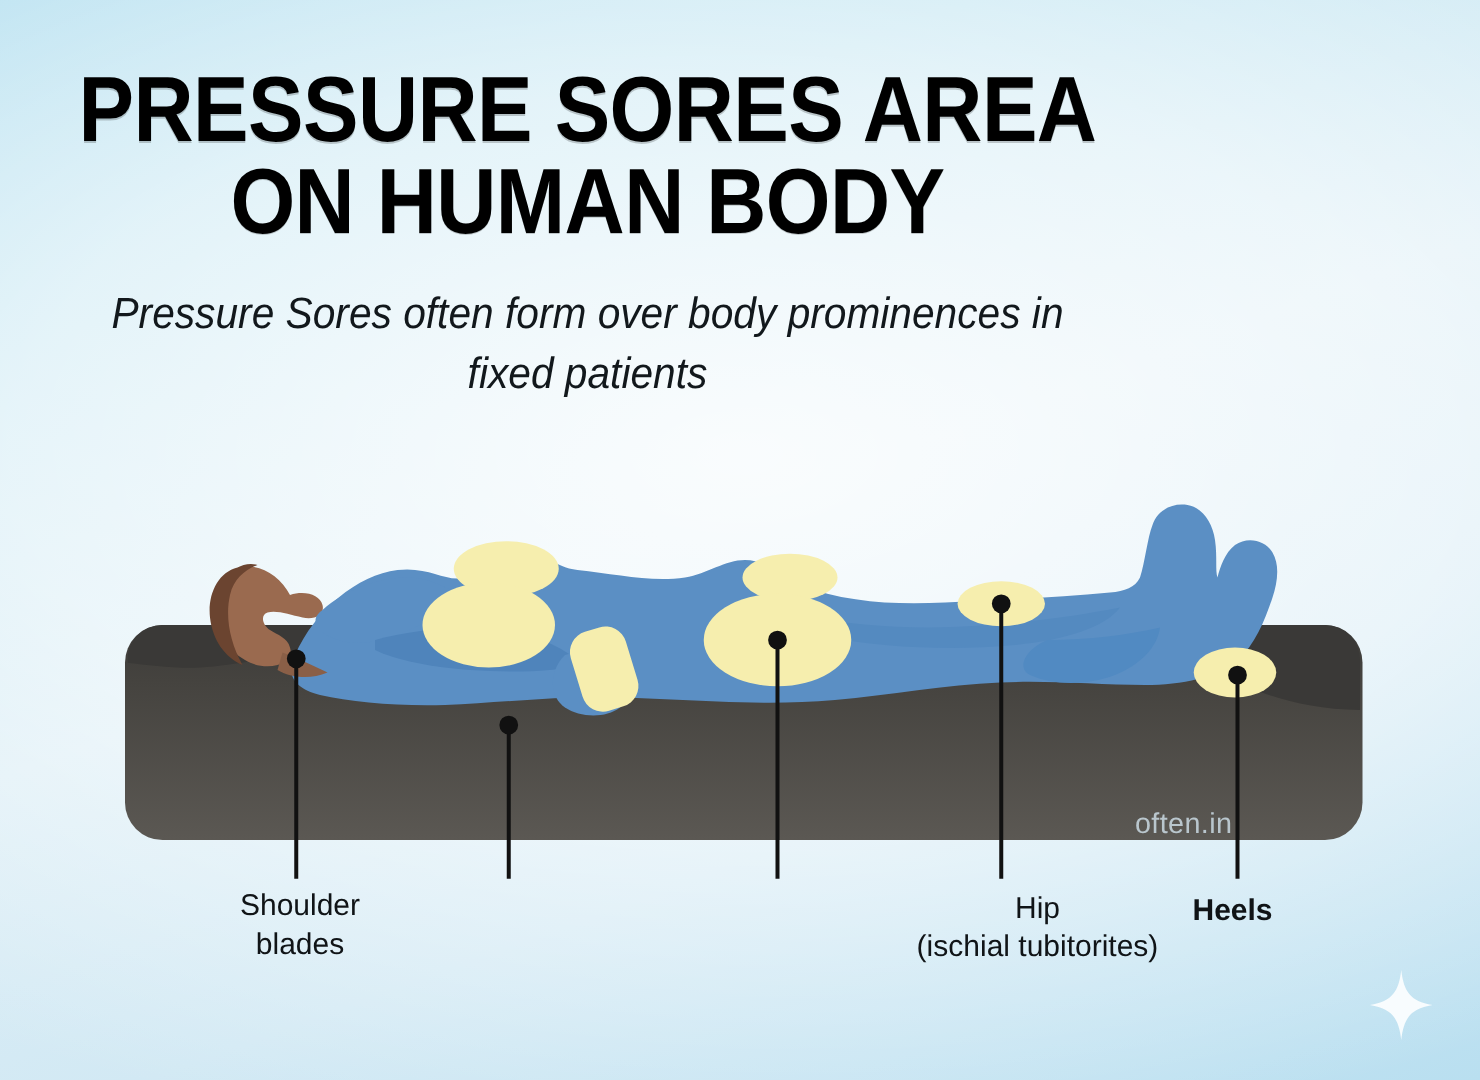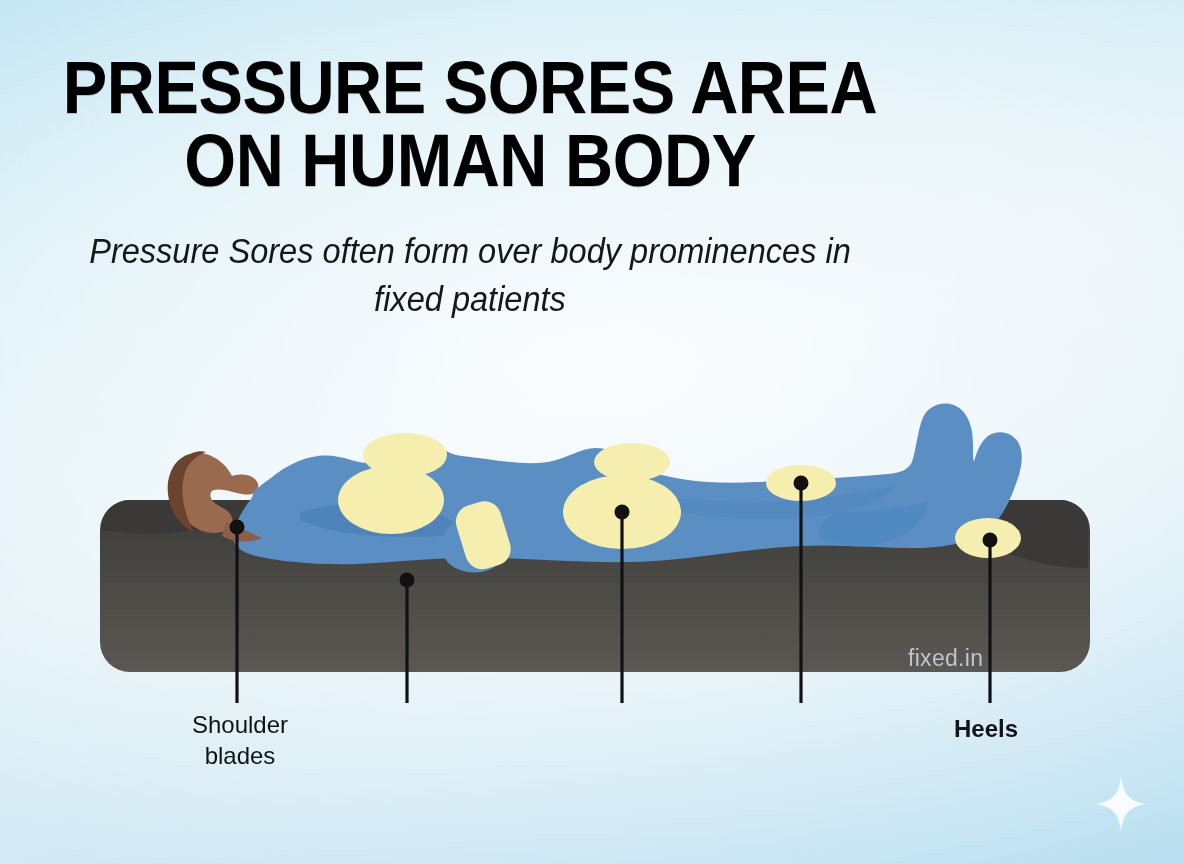--- a/index.html
+++ b/index.html
@@ -250,25 +250,27 @@
         <circle cx="237" cy="135" r="7.5"></circle>
         <circle cx="407" cy="188" r="7.5"></circle>
         <circle cx="622" cy="120" r="7.5"></circle>
         <circle cx="801" cy="91" r="7.5"></circle>
         <circle cx="990" cy="148" r="7.5"></circle>
       </g>
 
     </svg>
   </div>
 
-  <div class="watermark">fixed.in</div>
+  <div class="watermark">often.in</div>
 
   <div class="labels">
     <div class="callout c-shoulder">Shoulder
 blades</div>
+    <div class="callout c-hip">Hip
+(ischial tubitorites)</div>
     <div class="callout c-heels">Heels</div>
   </div>
 
   <div class="sparkle">
     <svg width="50" height="56" viewBox="0 0 50 56" xmlns="http://www.w3.org/2000/svg">
       <path d="M25 0 C27 17 32 25 50 28 C32 31 27 39 25 56 C23 39 18 31 0 28 C18 25 23 17 25 0 Z" fill="#ffffff" opacity="0.95"></path>
     </svg>
   </div>
 
 </div>

